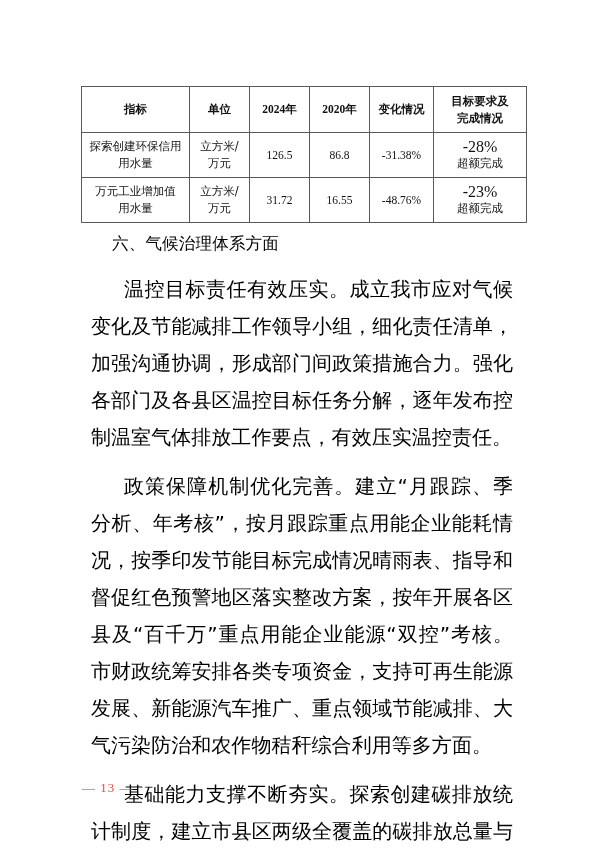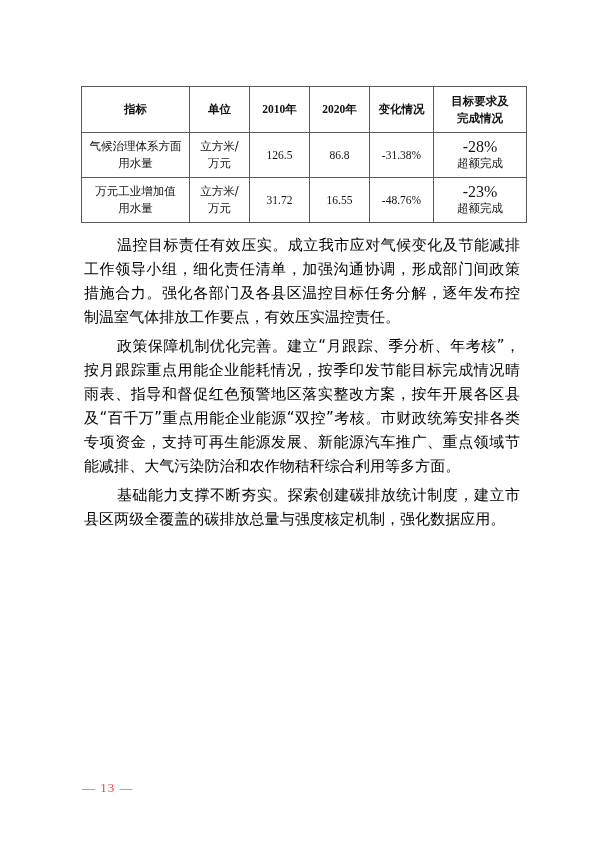--- a/index.html
+++ b/index.html
@@ -77,23 +77,23 @@
   }
   .heading {
     font-size: 16.5px;
     line-height: 31px;
     margin: 0 0 0 0;
     text-indent: 33px;
     letter-spacing: 0.2px;
     white-space: nowrap;
   }
   p.para {
-    font-size: 15px;
-    line-height: 24px;
-    margin: 5px;
+    font-size: 20px;
+    line-height: 37px;
+    margin: 12px;
     text-indent: 33px;
     text-align: justify;
     text-justify: inter-ideograph;
     letter-spacing: 0.05px;
   }
 
   
   .page-number {
     position: absolute;
     left: 82px;
@@ -113,38 +113,38 @@
     <table class="stat-table">
       <thead>
         <tr>
           <th class="col-indicator">
             <span class="cell-l1">指标</span>
           </th>
           <th class="col-unit">
             <span class="cell-l1">单位</span>
           </th>
           <th class="col-y2015 yr-head">
-            <span>2010</span><span class="cjk">年</span>
+            <span>2024</span><span class="cjk">年</span>
           </th>
           <th class="col-y2020 yr-head">
             <span>2020</span><span class="cjk">年</span>
           </th>
           <th class="col-change">
             <span class="cell-l1">变化情况</span>
           </th>
           <th class="col-target">
             <span class="cell-l1">目标要求及</span>
             <span class="cell-l2">完成情况</span>
           </th>
         </tr>
       </thead>
       <tbody>
         <tr>
           <td>
-            <span class="cell-l1">气候治理体系方面</span>
+            <span class="cell-l1">探索创建环保信用</span>
             <span class="cell-l2">用水量</span>
           </td>
           <td>
             <span class="cell-l1">立方米/</span>
             <span class="cell-l2">万元</span>
           </td>
           <td class="num-cell">126.5</td>
           <td class="num-cell">86.8</td>
           <td class="num-cell">-31.38%</td>
           <td>
@@ -167,20 +167,21 @@
           <td>
             <span class="cell-l1 num-cell">-23%</span>
             <span class="cell-l2">超额完成</span>
           </td>
         </tr>
       </tbody>
     </table>
   </div>
 
   <div class="body-text">
+    <div class="heading">六、气候治理体系方面</div>
     <p class="para">温控目标责任有效压实。成立我市应对气候变化及节能减排工作领导小组，细化责任清单，加强沟通协调，形成部门间政策措施合力。强化各部门及各县区温控目标任务分解，逐年发布控制温室气体排放工作要点，有效压实温控责任。</p>
     <p class="para">政策保障机制优化完善。建立“月跟踪、季分析、年考核”，按月跟踪重点用能企业能耗情况，按季印发节能目标完成情况晴雨表、指导和督促红色预警地区落实整改方案，按年开展各区县及“百千万”重点用能企业能源“双控”考核。市财政统筹安排各类专项资金，支持可再生能源发展、新能源汽车推广、重点领域节能减排、大气污染防治和农作物秸秆综合利用等多方面。</p>
     <p class="para">基础能力支撑不断夯实。探索创建碳排放统计制度，建立市县区两级全覆盖的碳排放总量与强度核定机制，强化数据应用。</p>
   </div>
 
   <div class="page-number">— 13 —</div>
 
 </div>
 
 </body></html>

